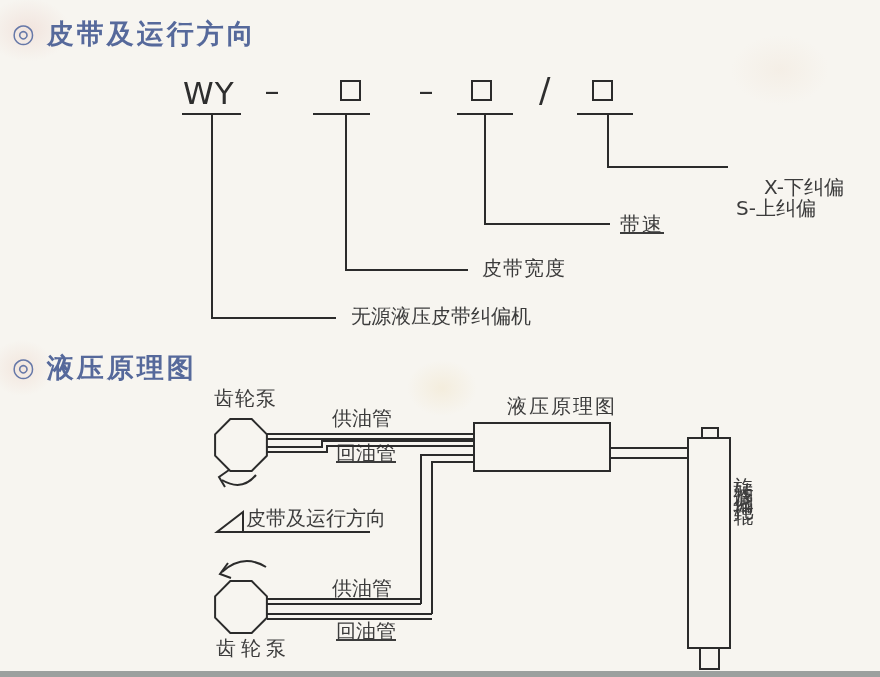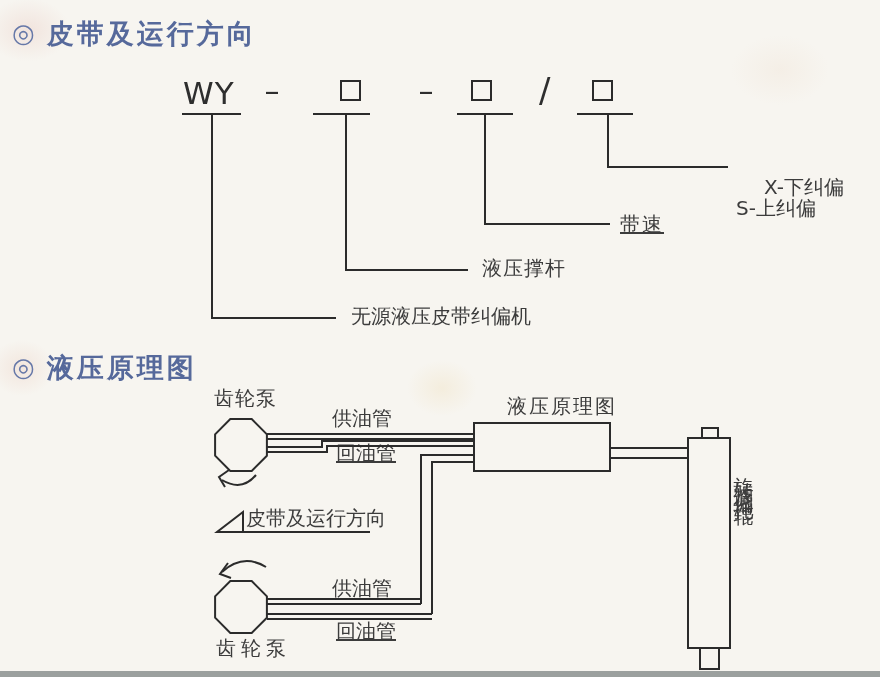--- a/index.html
+++ b/index.html
@@ -50,21 +50,21 @@
   <div class="abs sep" style="left:259px;top:74px;">–</div>
   <div class="abs codebox" style="left:340px;top:80px;"></div>
   <div class="abs sep" style="left:413px;top:74px;">–</div>
   <div class="abs codebox" style="left:471px;top:80px;"></div>
   <div class="abs slash" style="left:539px;top:72px;">/</div>
   <div class="abs codebox" style="left:592px;top:80px;"></div>
 
   <div class="abs lbl" style="left:736px;top:153px;margin-top:44px;">S-上纠偏</div>
   <div class="abs lbl" style="left:764px;top:176px;">X-下纠偏</div>
   <div class="abs lbl" style="left:620px;top:213px;letter-spacing:2px;text-decoration:underline;">带速</div>
-  <div class="abs lbl" style="left:482px;top:257px;letter-spacing:1px;">液压撑杆</div>
+  <div class="abs lbl" style="left:482px;top:257px;letter-spacing:1px;">皮带宽度</div>
   <div class="abs lbl" style="left:351px;top:305px;">无源液压皮带纠偏机</div>
 
   <div class="abs sec-title" style="left:12px;top:352px;">
     <span class="bullet">◎</span>
     <span class="title-text">液压原理图</span>
   </div>
 
   <div class="abs lbl" style="left:214px;top:387px;letter-spacing:1px;">齿轮泵</div>
   <div class="abs lbl" style="left:332px;top:407px;">供油管</div>
   <div class="abs lbl occlude" style="left:334px;top:442px;">回油管</div>

